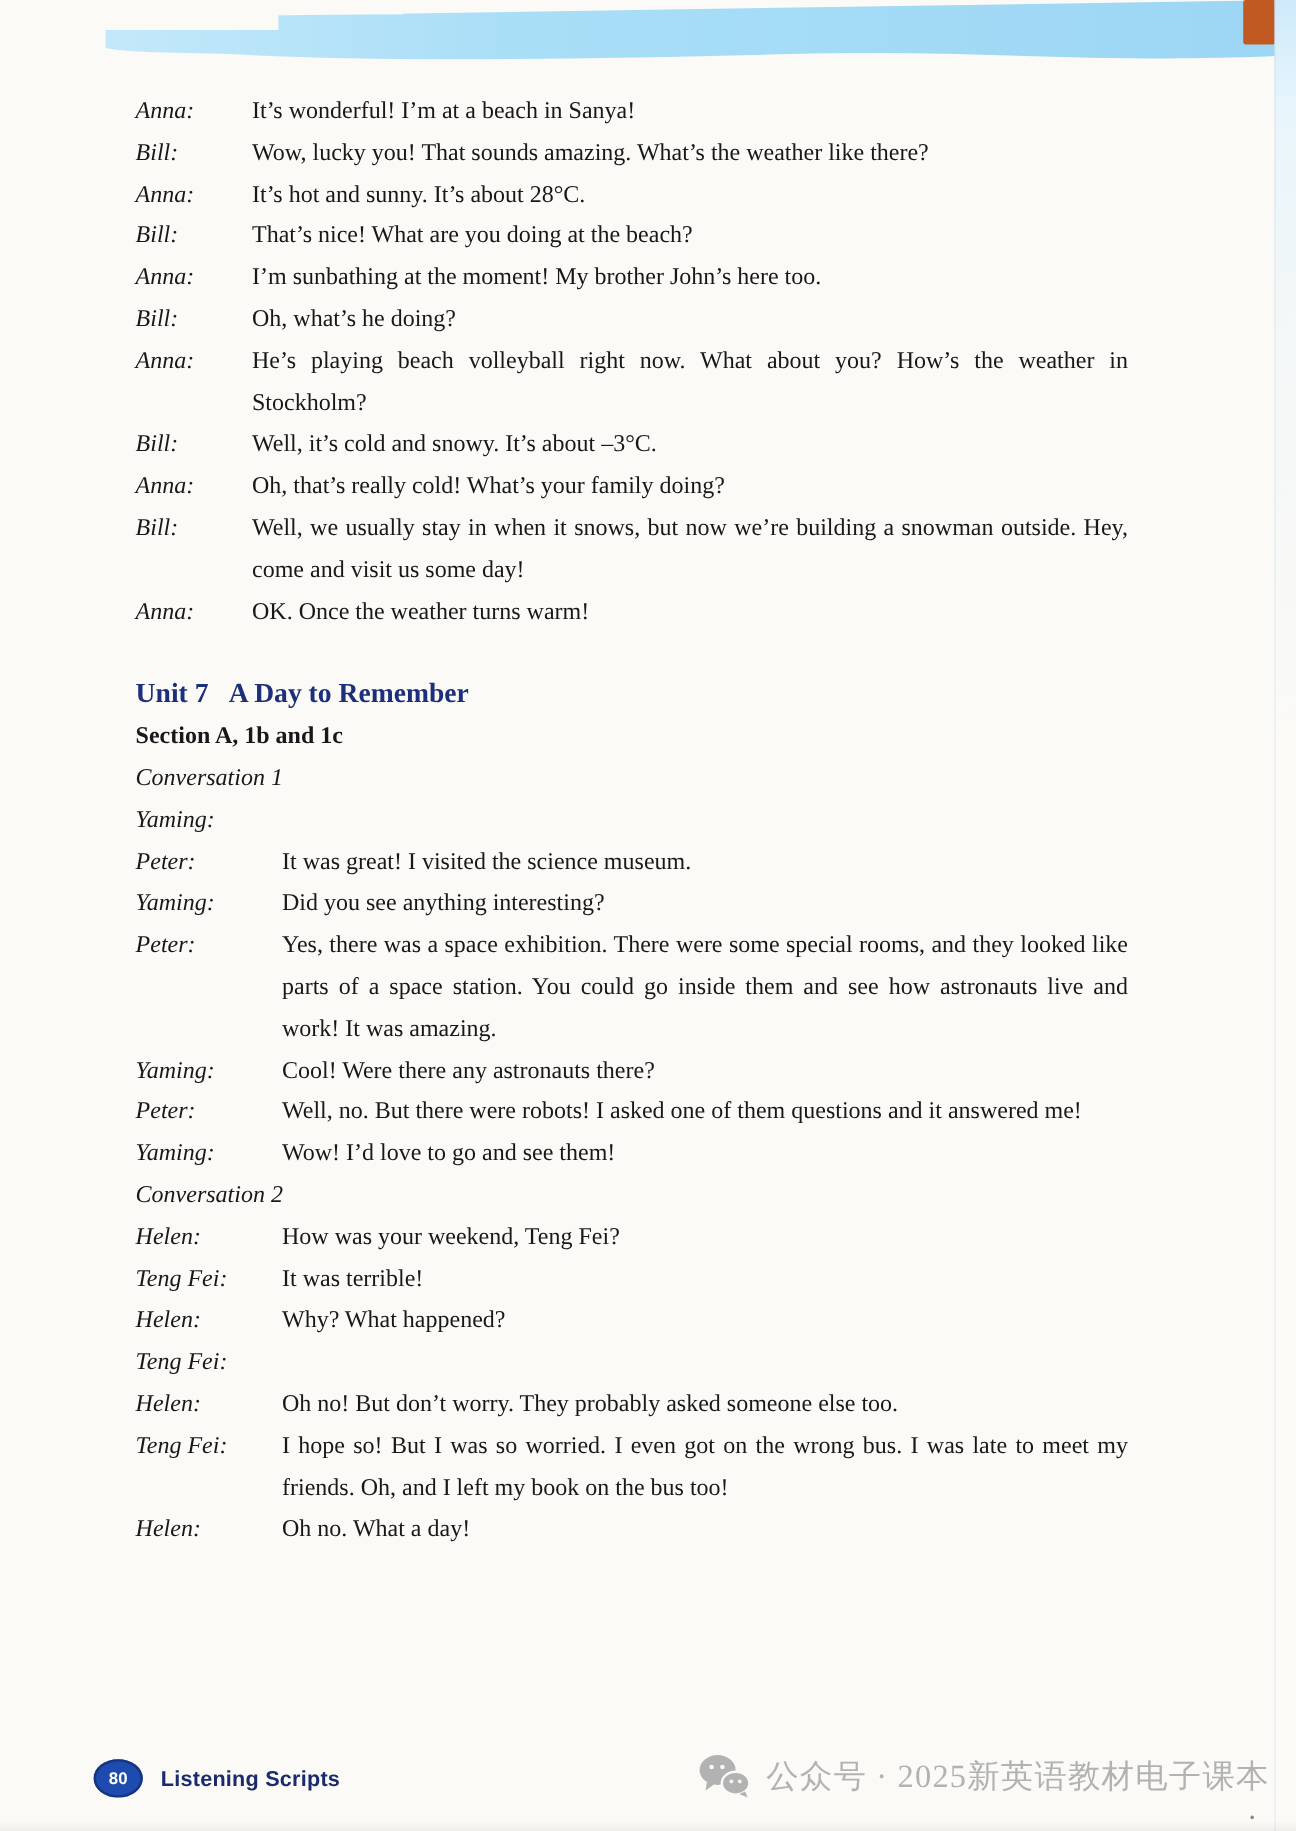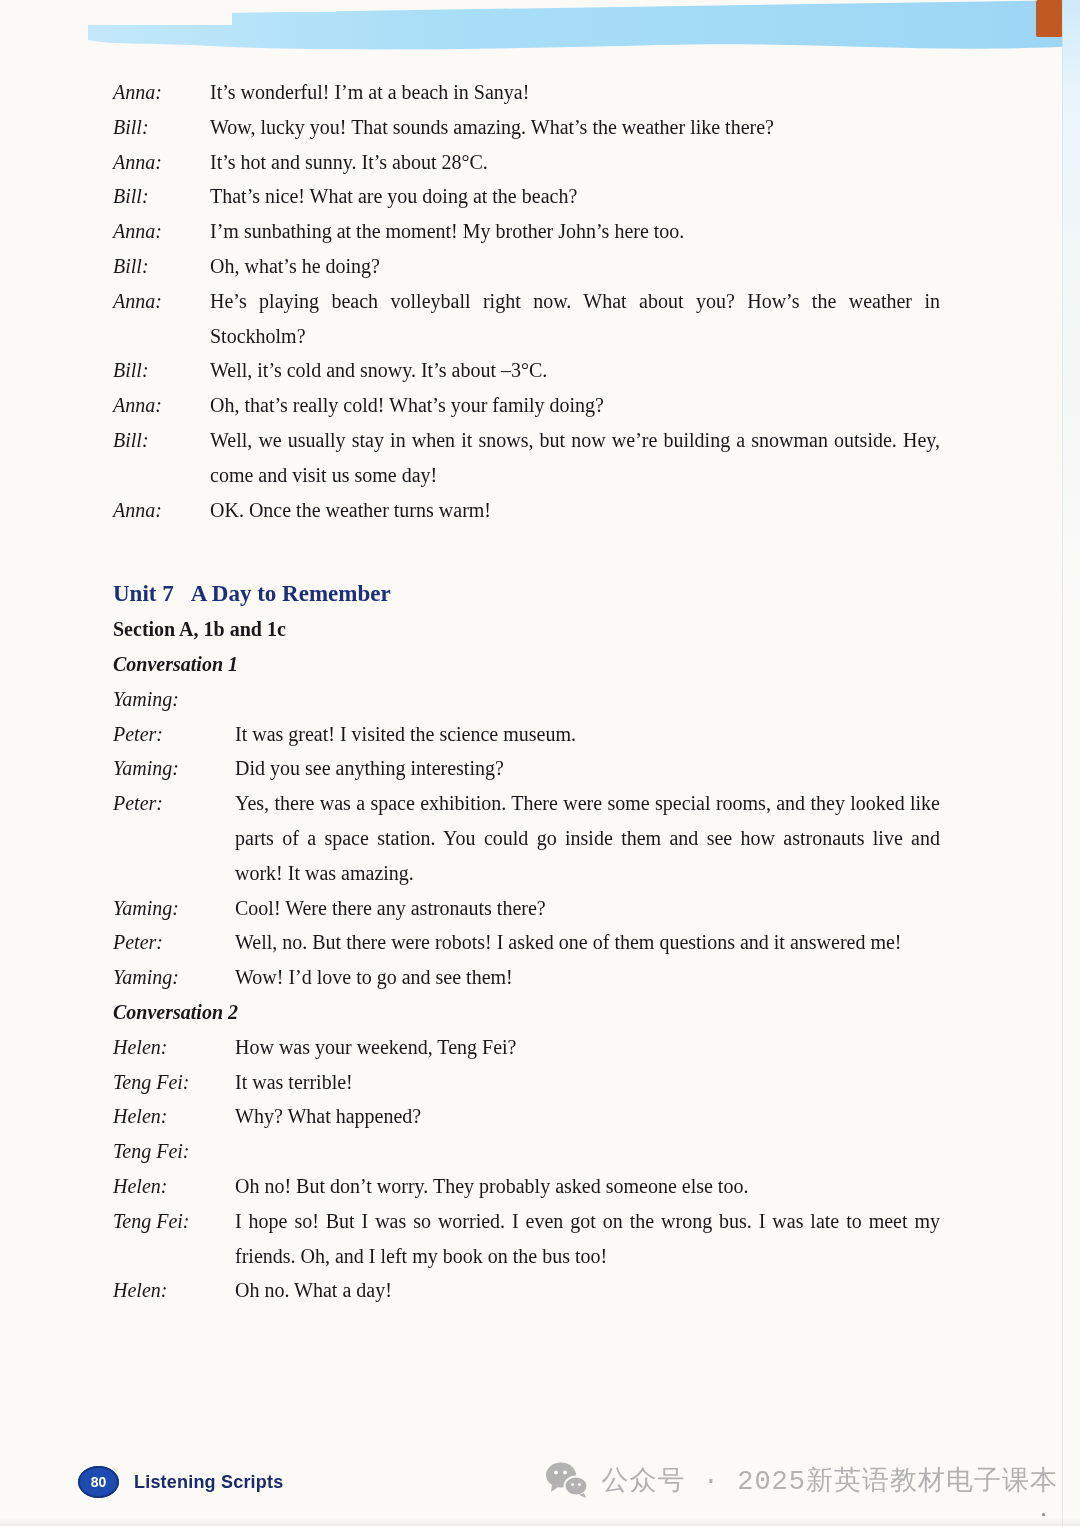--- a/index.html
+++ b/index.html
@@ -27,44 +27,44 @@
     position:absolute;top:75px;left:113px;width:827px;
     font-size:20px;line-height:34.8px;
   }
   .row{display:flex;gap:32px;}
   .spk{
     flex:0 0 65px;font-style:italic;white-space:nowrap;
   }
   .conv .spk{flex:0 0 90px;}
   .txt{flex:1;display:block;text-align:justify;}
   .unit-heading{
-    margin-top:50px;line-height:34.8px;
+    margin-top:34px;line-height:34.8px;
     color:#1c2f7c;font-weight:bold;font-size:23px;
   }
   .unit-heading .unit-title{margin-left:17px;}
   .section-line{font-weight:bold;line-height:34.8px;}
-  .conv-title{font-weight:bold;font-style:italic;line-height:34.8px;}
+  .conv-title{font-weight:normal;font-style:italic;line-height:34.8px;}
   
   .footer{
     position:absolute;left:78px;top:1466px;
     display:flex;align-items:center;gap:15px;
     font-family:"Liberation Sans","DejaVu Sans",sans-serif;
   }
   .page-badge{
     width:41px;height:32px;border-radius:50%;
     background:#1d4bb0;box-shadow:inset 0 0 0 2px #16357f;
     color:#ffffff;font-size:14px;font-weight:bold;
     display:flex;align-items:center;justify-content:center;
   }
   .footer-label{color:#1a2a6e;font-weight:bold;font-size:18px;letter-spacing:.2px;}
   
   .watermark{
     position:absolute;right:22px;top:1460px;
     display:flex;align-items:center;gap:12px;
-    color:#b2b2b2;font-family:Liberation Mono, monospace;
+    color:#b2b2b2;font-family:Liberation Serif, serif;
     font-size:27px;letter-spacing:1px;
   }
   .stray-dot{
     position:absolute;left:1042px;top:1513px;width:3px;height:3px;
     border-radius:50%;background:#8a8a86;
   }
 </style>
 </head>
 <body>
 

